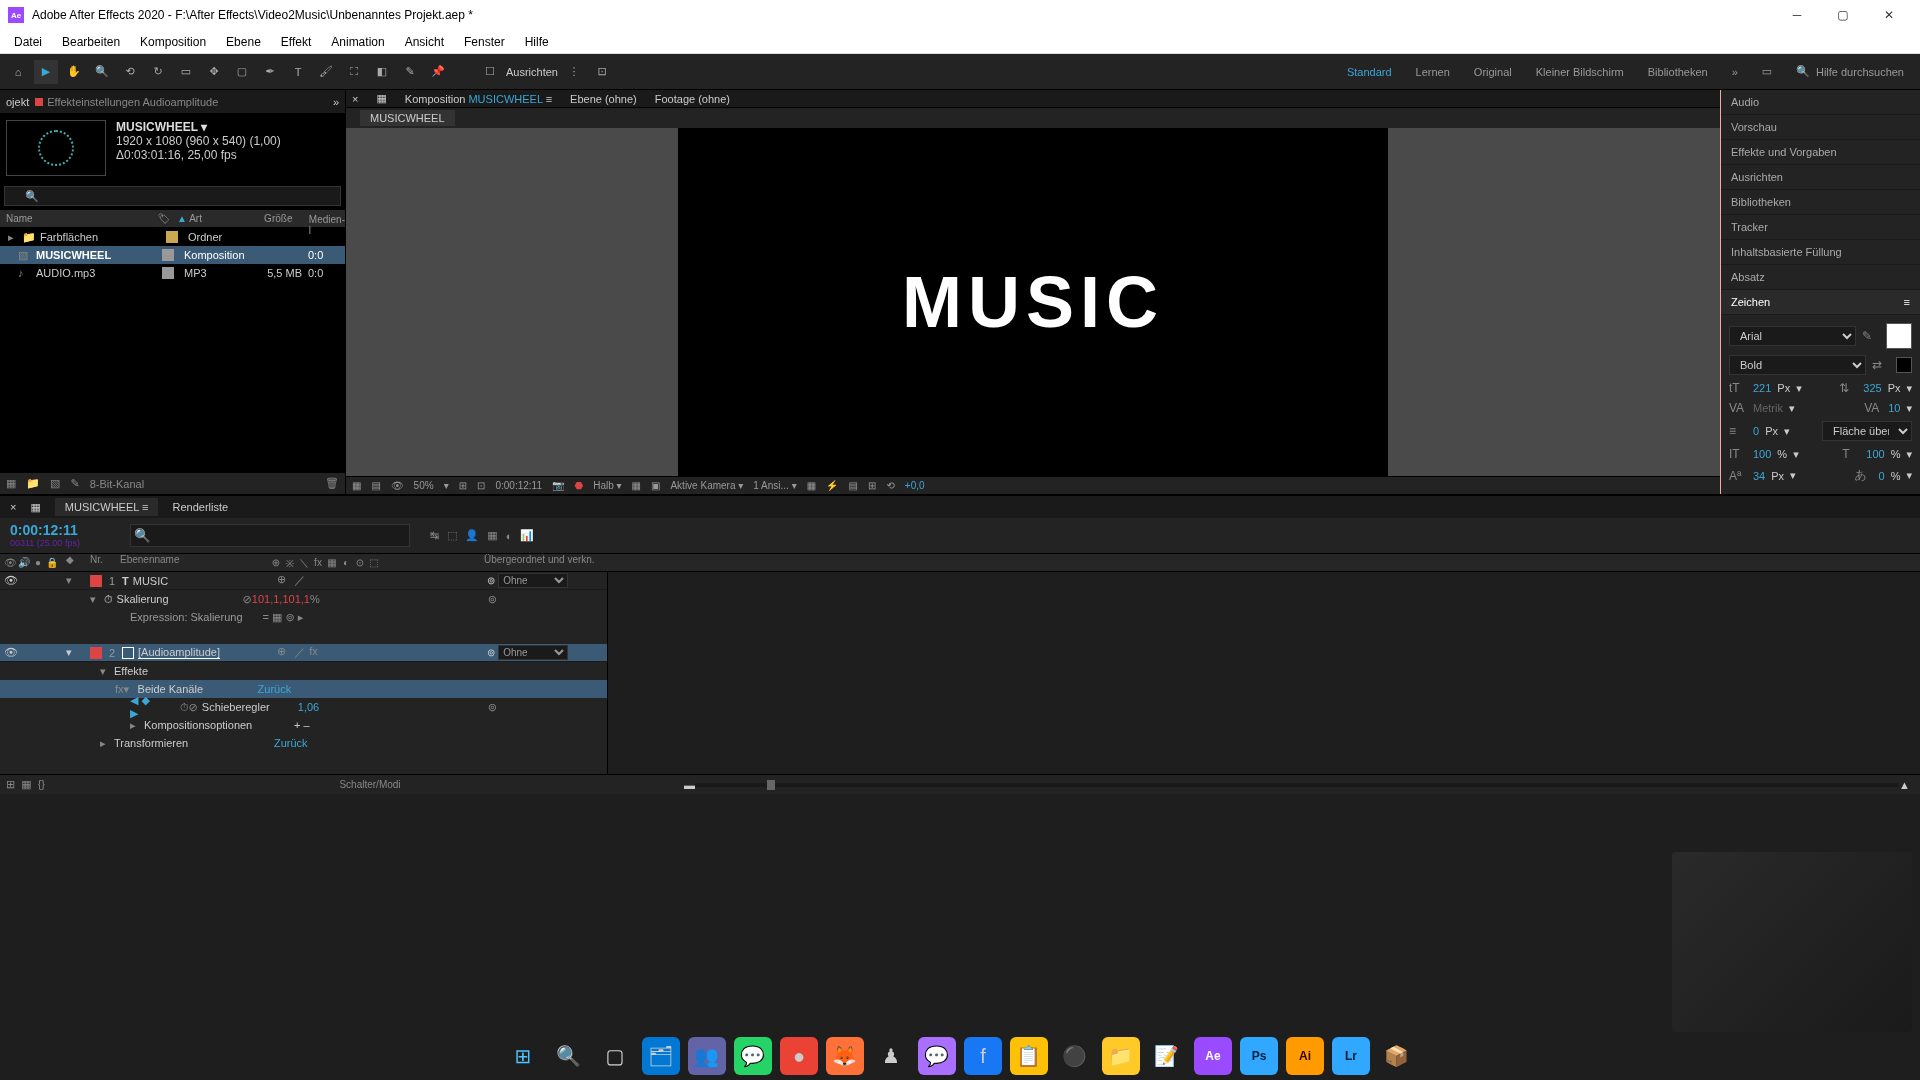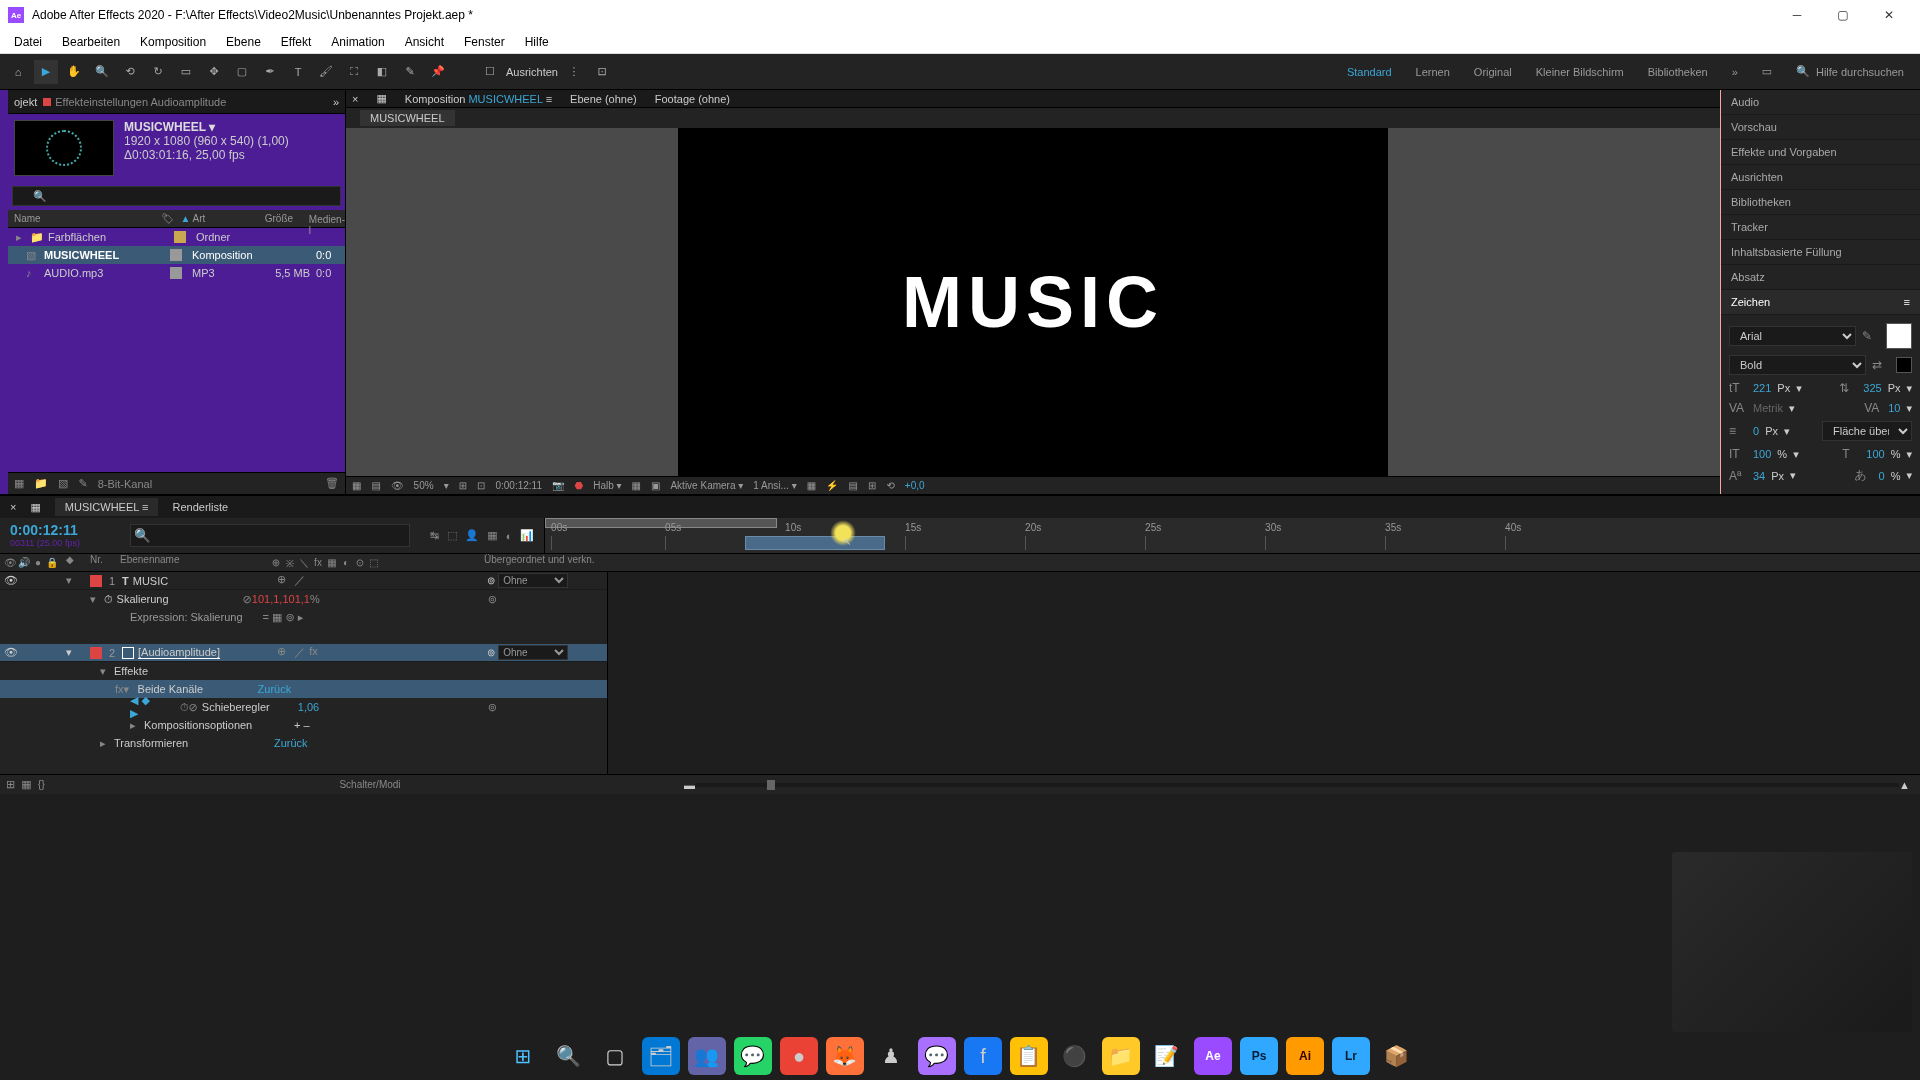--- a/index.html
+++ b/index.html
@@ -19,21 +19,21 @@
 .toolbar { height: 36px; background: #232323; display: flex; align-items: center; padding: 0 6px; gap: 4px; border-bottom: 1px solid #000; }
 .tool { width: 24px; height: 24px; display: flex; align-items: center; justify-content: center; color: #aaa; }
 .tool.active { background: #333; color: #3ba7d6; }
 .workspace-tabs { margin-left: auto; display: flex; gap: 24px; padding-right: 20px; align-items: center; }
 .workspace-tabs span { color: #999; }
 .workspace-tabs .active { color: #3ba7d6; }
 .search-help { display: flex; align-items: center; gap: 6px; color: #999; padding-right: 10px; }
 
 
 .main { display: flex; height: 404px; }
-.left-panel { width: 346px; background: #4c1d95; display: flex; flex-direction: column; border-right: 1px solid #000; padding-left: 8px; }
+.left-panel { width: 346px; background: #000000; display: flex; flex-direction: column; border-right: 1px solid #000; }
 .center-panel { flex: 1; background: #232323; display: flex; flex-direction: column; }
 .right-panel { width: 200px; background: #232323; border-left: 1px solid #fca5a5; }
 
 
 .panel-tabs { height: 24px; display: flex; align-items: center; padding: 0 6px; gap: 6px; background: #1a1a1a; border-bottom: 1px solid #000; font-size: 11px; }
 .panel-tabs .tab-active { color: #ccc; }
 .panel-tabs .redsq { width: 8px; height: 8px; background: #d44; display: inline-block; margin-right: 4px; }
 .comp-info { display: flex; padding: 6px; gap: 10px; }
 .comp-thumb { width: 100px; height: 56px; background: #000; border: 1px solid #444; display: flex; align-items: center; justify-content: center; }
 .comp-thumb-ring { width: 36px; height: 36px; border: 2px dotted #4aa; border-radius: 50%; }
@@ -405,35 +405,20 @@
         <input placeholder="🔍" style="">
       </div>
     <div class="tl-tools">
       <span>↹</span>
       <span>⬚</span>
       <span>👤</span>
       <span>▦</span>
       <span>◐</span>
       <span>📊</span>
     </div>
-    <div class="tl-ruler">
-      <div class="tl-workarea" style="left:0;width:232px"></div>
-      <div class="tl-tick" style="left:6px">00s</div>
-      <div class="tl-tick" style="left:120px">05s</div>
-      <div class="tl-tick" style="left:240px">10s</div>
-      <div class="tl-tick" style="left:360px">15s</div>
-      <div class="tl-tick" style="left:480px">20s</div>
-      <div class="tl-tick" style="left:600px">25s</div>
-      <div class="tl-tick" style="left:720px">30s</div>
-      <div class="tl-tick" style="left:840px">35s</div>
-      <div class="tl-tick" style="left:960px">40s</div>
-      <div style="position:absolute;left:200px;top:18px;width:140px;height:14px;background:#4a6a8a;border:1px solid #6a8aaa"></div>
-      <div class="tl-playhead-marker" style="left:298px"></div>
-      <div style="position:absolute;left:298px;top:18px;font-size:10px">↖</div>
-    </div>
   </div>
 
   <div class="tl-cols-header">
     <div class="tl-c1">
         <span>👁</span>
         <span>🔊</span>
         <span>●</span>
         <span>🔒</span>
       </div>
     <div class="tl-c2">◆</div>

